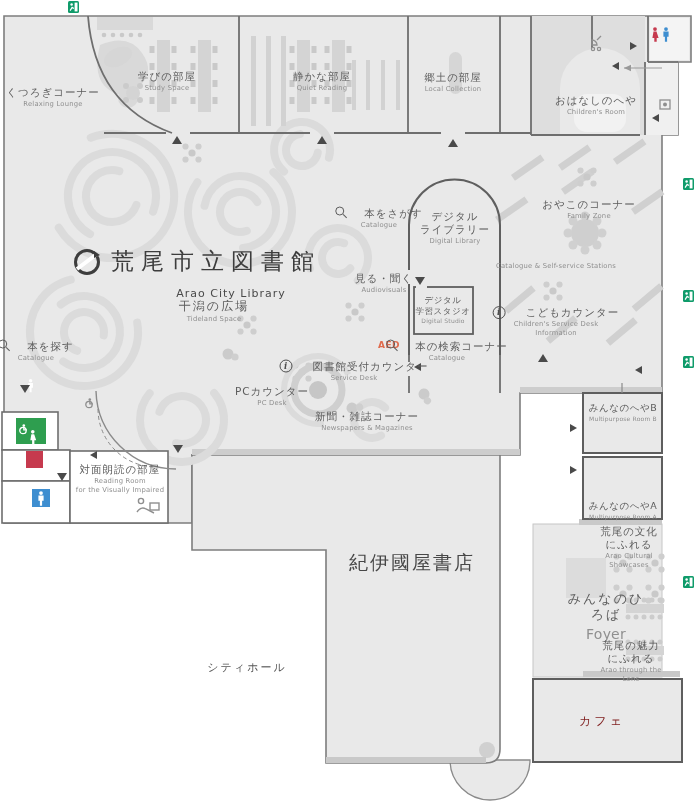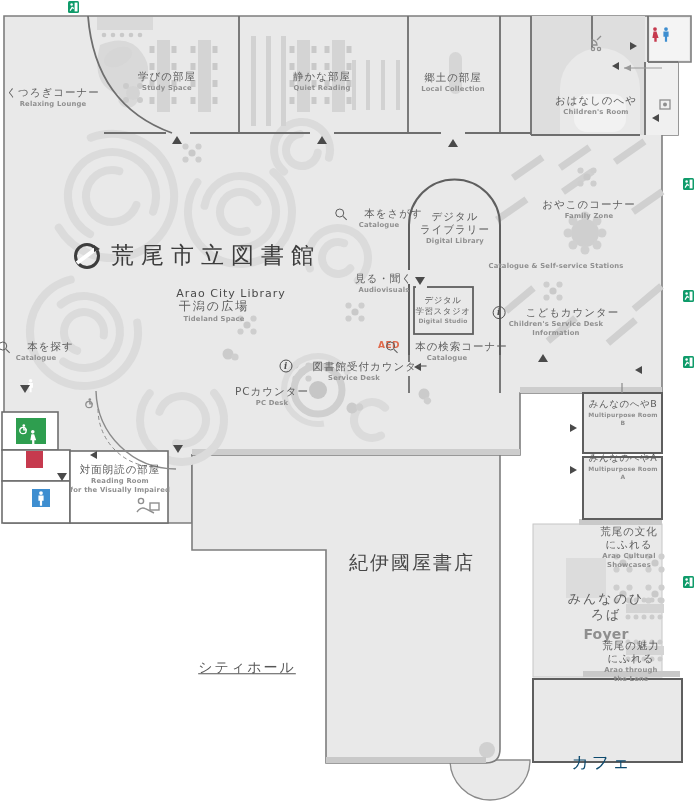--- a/index.html
+++ b/index.html
@@ -3,32 +3,32 @@
 <meta charset="utf-8">
 <style>
   html,body{margin:0;padding:0;background:#fff;}
   body{font-family:"DejaVu Sans","Liberation Sans",sans-serif;}
   .stage{position:relative;width:696px;height:805px;background:#fff;overflow:hidden;}
   .plan{position:absolute;left:0;top:0;}
   .labels{position:absolute;left:0;top:0;width:696px;height:805px;pointer-events:none;}
   .lbl{position:absolute;transform:translate(-50%,-50%);text-align:center;color:#5c5c5c;
        line-height:1.25;font-size:10.5px;letter-spacing:1px;}
   .lbl .ja{white-space:pre-line;}
-  .lbl .en{font-size:6.8px;color:#8f8f8f;letter-spacing:.2px;margin-top:1px;white-space:pre-line;line-height:1.3;font-weight:bold;}
-  .lbl .row{display:flex;align-items:center;justify-content:center;gap:20px;}
+  .lbl .en{font-size:6.8px;color:#8f8f8f;letter-spacing:.2px;margin-top:1px;white-space:pre-line;line-height:1.3;}
+  .lbl .row{display:flex;align-items:flex-start;justify-content:center;gap:20px;}
   .lbl.left-ja .ja{text-align:left;}
   .lbl.sm{font-size:8.5px;letter-spacing:.5px;}
   .lbl.sm .en{font-size:6px;}
   .lbl.big-store{font-size:19px;color:#474747;letter-spacing:2px;font-weight:500;white-space:nowrap;}
-  .lbl.cafe{font-size:17px;color:#0c4a6e;letter-spacing:3px;margin-top:42px;}
-  .lbl.hall{font-size:14px;color:#565656;letter-spacing:2px;white-space:nowrap;text-decoration:underline;}
+  .lbl.cafe{font-size:12px;color:#7f1d1d;letter-spacing:3px;}
+  .lbl.hall{font-size:11px;color:#565656;letter-spacing:2px;white-space:nowrap;}
   .lbl.foyer-ja{font-size:13px;letter-spacing:2px;}
   .lbl.tideland{font-size:12px;letter-spacing:2px;}
   .lbl.aed{font-size:9px;font-weight:bold;letter-spacing:.5px;}
-  .title-row{position:absolute;left:72px;top:240px;display:flex;align-items:center;gap:9px;}
+  .title-row{position:absolute;left:72px;top:246px;display:flex;align-items:center;gap:9px;}
   .title-ja{font-size:23px;letter-spacing:7px;color:#3d3d3d;font-weight:500;white-space:nowrap;}
   .title-en{position:absolute;left:211px;top:293px;transform:translate(-50%,-50%);
             font-size:11px;color:#4a4a4a;letter-spacing:1px;white-space:nowrap;margin-left:20px;}
   .ic-search{position:relative;width:7px;height:7px;border:1.4px solid #5c5c5c;border-radius:50%;
              display:inline-block;flex:0 0 auto;}
   .ic-search::after{content:"";position:absolute;width:5px;height:1.4px;background:#5c5c5c;
              transform:rotate(45deg);right:-4px;bottom:-2px;}
   .ic-info{width:11px;height:11px;border:1.3px solid #4f4f4f;border-radius:50%;flex:0 0 auto;
            display:inline-flex;align-items:center;justify-content:center;
            font-size:8.5px;color:#4f4f4f;font-weight:bold;font-family:"DejaVu Serif","Liberation Serif",serif;font-style:italic;}
@@ -463,41 +463,45 @@
       <span class="ja">図書館受付カウンター</span>
         </div>
     <div class="en">Service Desk</div>
   </div>
 
   <div class="lbl" style="left:272px;top:396px">
     <div class="ja">PCカウンター</div>
     <div class="en">PC Desk</div>
   </div>
 
+  <div class="lbl" style="left:367px;top:421px">
+    <div class="ja">新聞・雑誌コーナー</div>
+    <div class="en">Newspapers &amp; Magazines</div>
+  </div>
 
   <div class="lbl" style="left:36px;top:351px">
     <div class="row">
           <span class="ic-search"></span>
       <span class="ja">本を探す</span>
         </div>
     <div class="en">Catalogue</div>
   </div>
 
   <div class="lbl" style="left:120px;top:479px">
     <div class="ja">対面朗読の部屋</div>
     <div class="en">Reading Room
 for the Visually Impaired</div>
   </div>
 
   <div class="lbl sm" style="left:623px;top:412px;font-size:9.5px">
     <div class="ja">みんなのへやB</div>
     <div class="en">Multipurpose Room B</div>
   </div>
 
-  <div class="lbl sm" style="left:623px;top:466px;font-size:9.5px">
+  <div class="lbl sm" style="left:623px;top:510px;font-size:9.5px">
     <div class="ja">みんなのへやA</div>
     <div class="en">Multipurpose Room A</div>
   </div>
 
   <div class="lbl" style="left:629px;top:547px">
     <div class="ja">荒尾の文化にふれる</div>
     <div class="en">Arao Cultural Showcases</div>
   </div>
 
   <div class="lbl foyer-ja" style="left:606px;top:617px">

